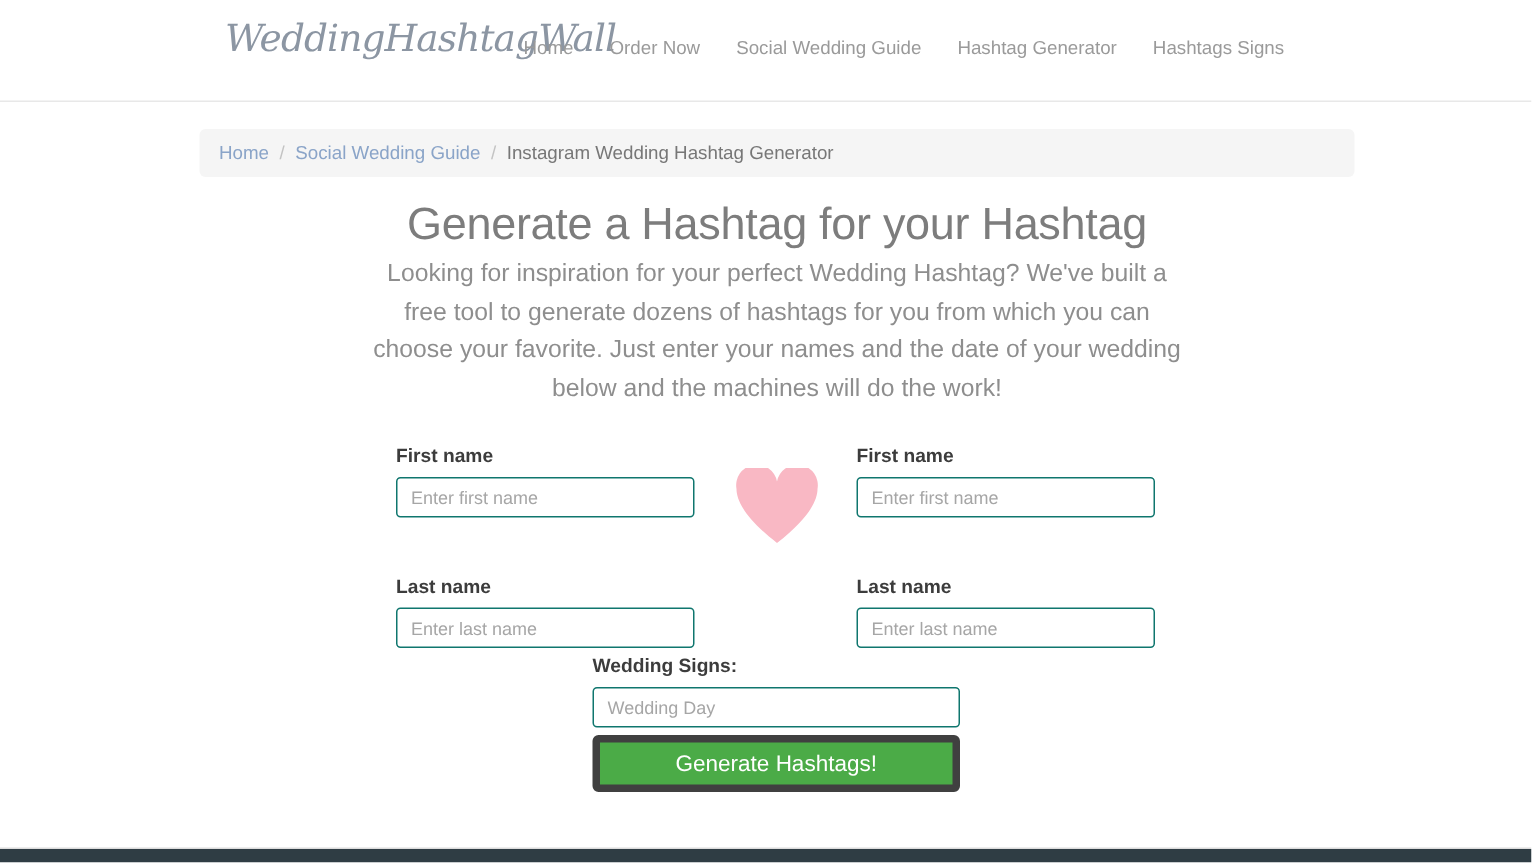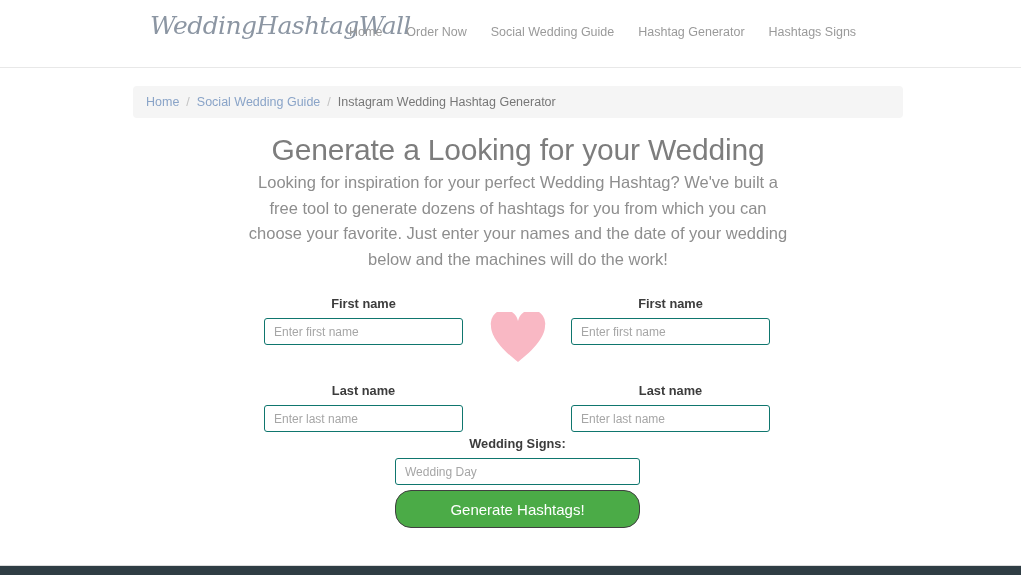--- a/index.html
+++ b/index.html
@@ -114,21 +114,21 @@
     width: 199px;
   }
   .col-left  { left: 131px; }
   .col-right { left: 438px; }
 
   .field-label {
     display: block;
     font-size: 12.8px;
     font-weight: bold;
     color: #3c3c3c;
-    text-align: center;
+    text-align: left;
     margin-bottom: 6px;
     line-height: 16px;
   }
   .text-input {
     display: block;
     width: 100%;
     height: 27px;
     padding: 4px 9px;
     font-size: 12px;
     font-family: "Liberation Sans", sans-serif;
@@ -156,22 +156,22 @@
   }
   .btn-block {
     position: absolute; left: 262px; top: 194px;
     width: 245px;
   }
   .generate-btn {
     display: block;
     width: 245px;
     height: 38px;
     background: #4bab47;
-    border: 1px solid #404040;
-    border-radius: 16px;
+    border: 5px solid #404040;
+    border-radius: 4px;
     color: #ffffff;
     font-size: 15px;
     font-family: "Liberation Sans", sans-serif;
     line-height: 1;
     cursor: pointer;
     padding: 0;
   }
 
   
   .footer-strip {
@@ -205,21 +205,21 @@
 
   <div class="breadcrumb-bar">
     <a class="crumb" href="#">Home</a>
     <span class="crumb-sep">/</span>
     <a class="crumb" href="#">Social Wedding Guide</a>
     <span class="crumb-sep">/</span>
     <span class="crumb current">Instagram Wedding Hashtag Generator</span>
   </div>
 
   <div class="content">
-    <h1 class="page-title">Generate a Looking for your Wedding</h1>
+    <h1 class="page-title">Generate a Hashtag for your Hashtag</h1>
     <p class="lede">Looking for inspiration for your perfect Wedding Hashtag? We've built a free tool to generate dozens of hashtags for you from which you can choose your favorite. Just enter your names and the date of your wedding below and the machines will do the work!</p>
   </div>
 
   <div class="form-area">
 
     <div class="name-grid">
 
       <div class="col col-left">
         <div>
           <label class="field-label">First name</label>

